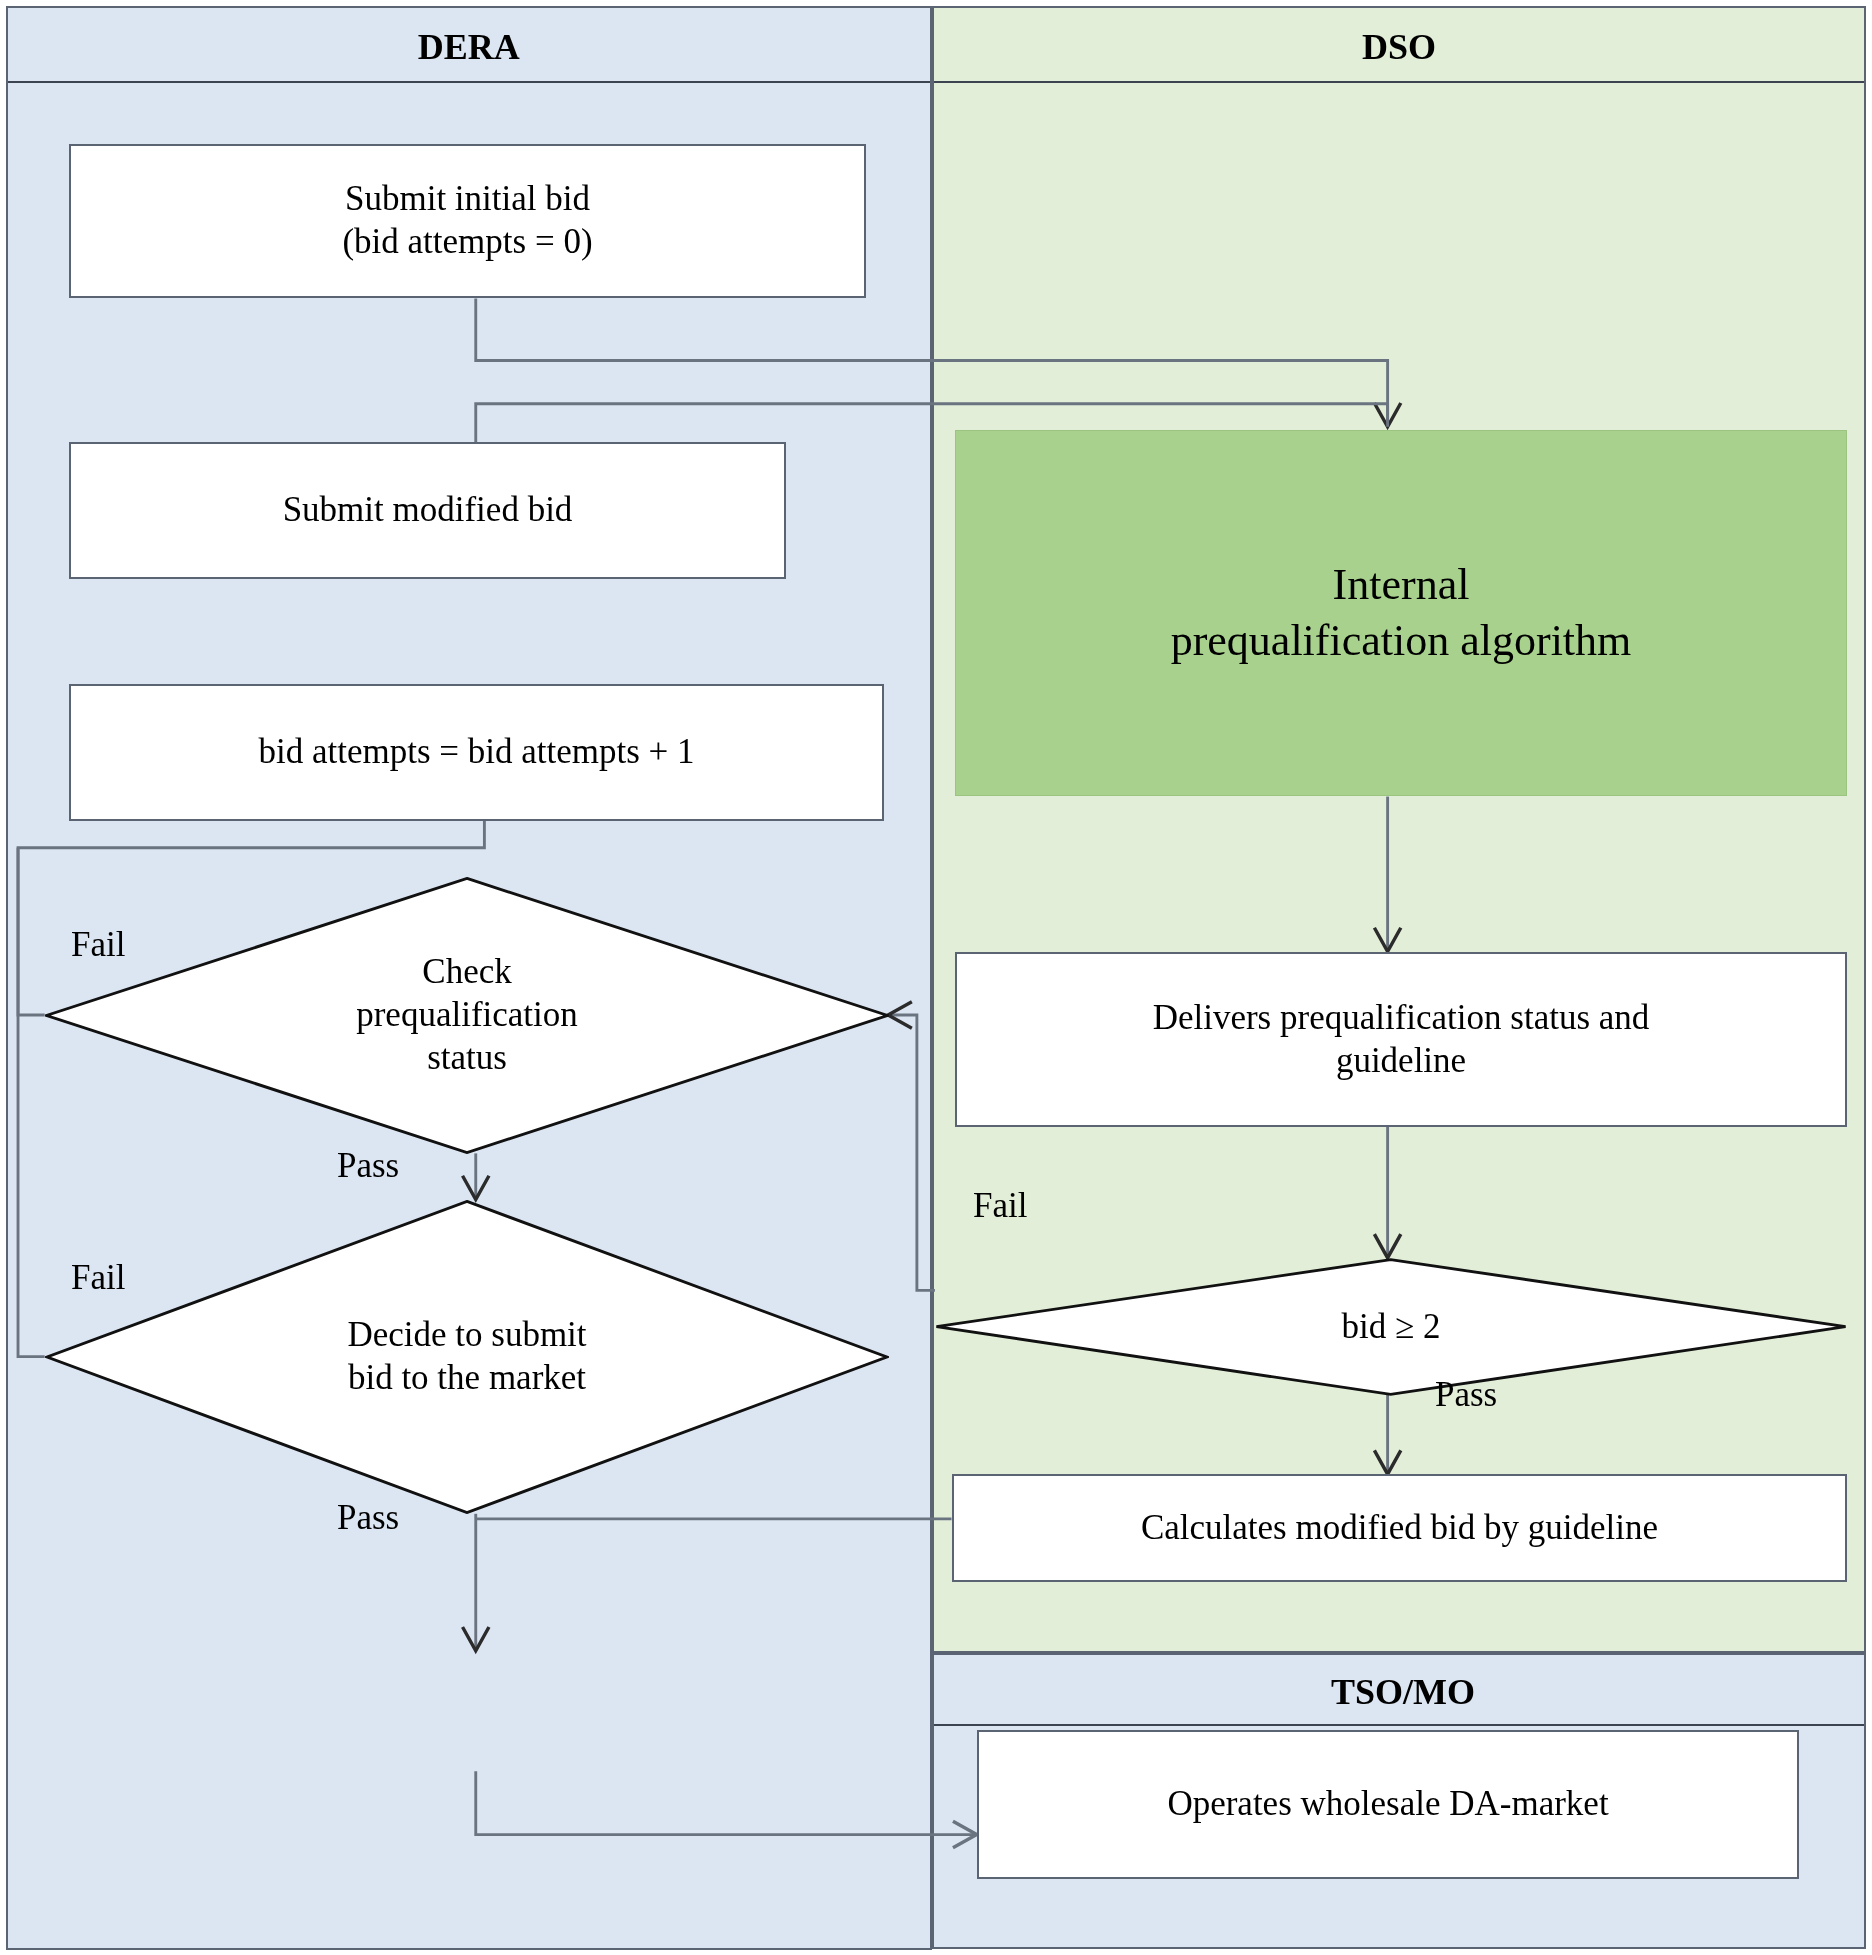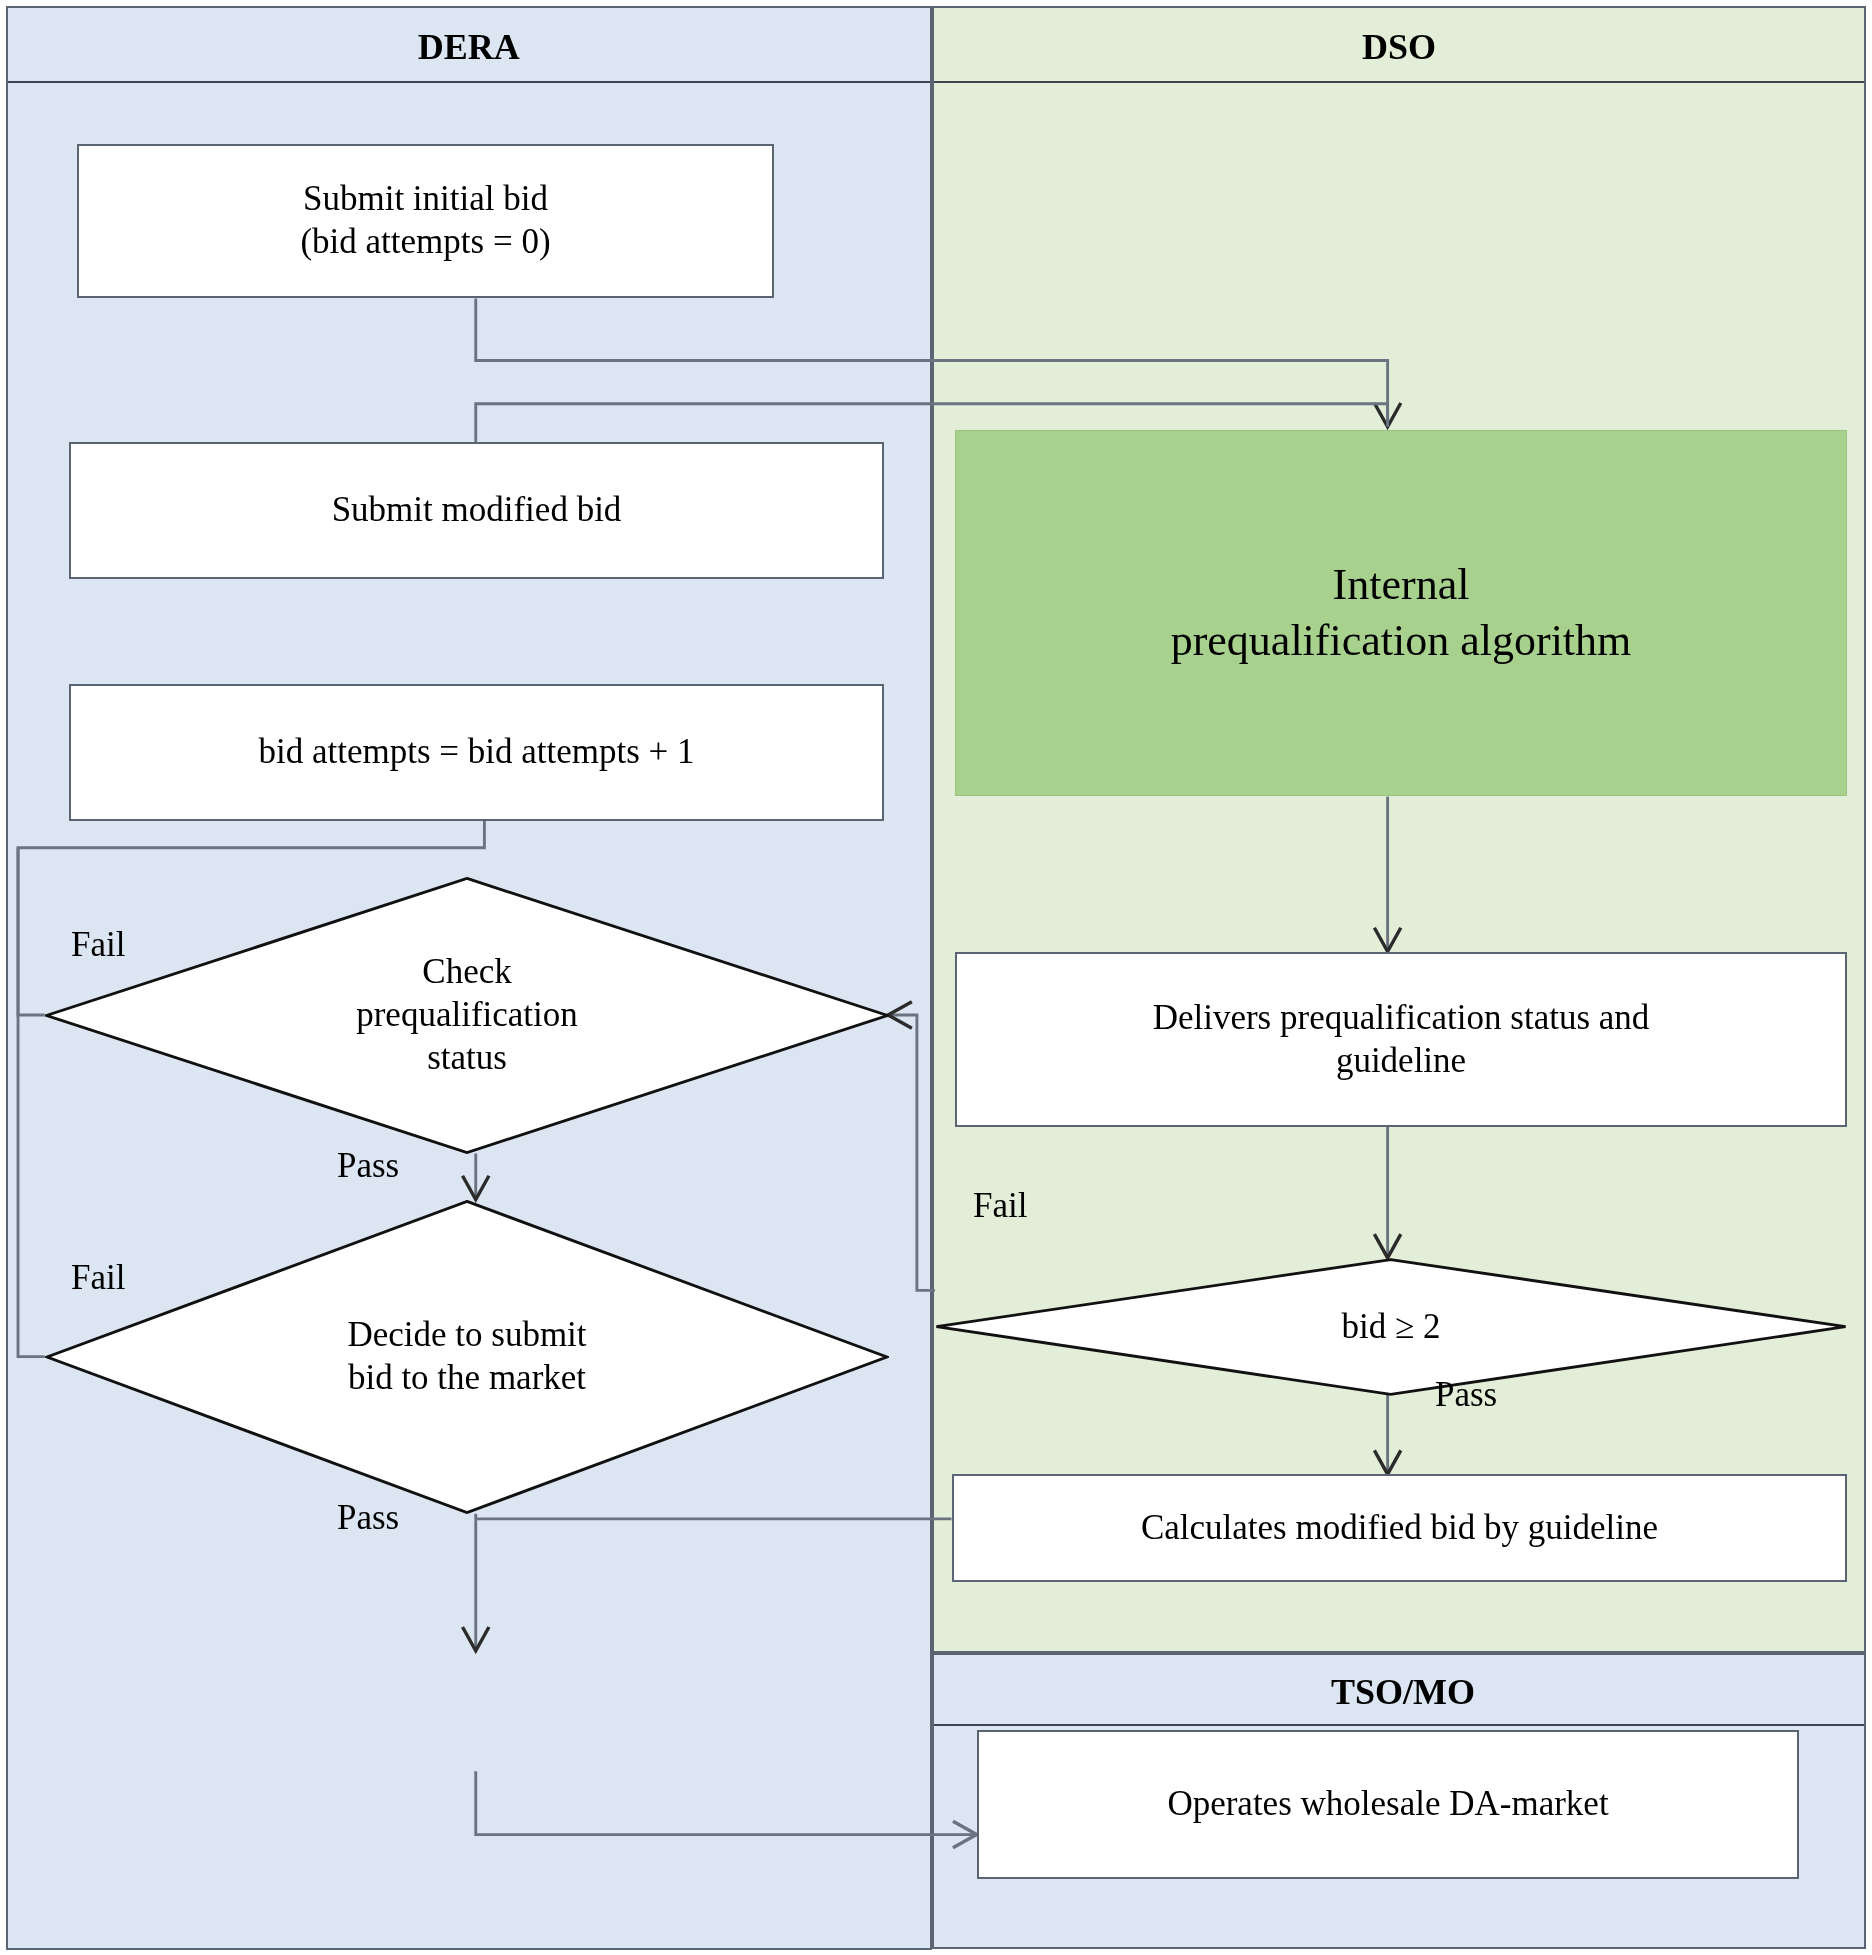--- a/index.html
+++ b/index.html
@@ -171,28 +171,28 @@
       <path d="M 660 1600 L 660 1664" marker-end="url(#ah-dark)"></path>
 
       <path d="M 62 1882 L 25 1882 L 25 1176"></path>
 
       <path d="M 660 2100 L 660 2290" marker-end="url(#ah-dark)"></path>
 
       <path d="M 660 2457 L 660 2545 L 1355 2545" marker-end="url(#ah-grey)"></path>
     </g>
   </svg>
 
-  <div class="node" style="left:77px; top:144px; width:697px; height:154px;">
+  <div class="node" style="left:69px; top:144px; width:797px; height:154px;">
     <div>
       <div>Submit initial bid</div>
       <div>(bid attempts = 0)</div>
     </div>
   </div>
 
-  <div class="node" style="left:69px; top:442px; width:815px; height:137px;">
+  <div class="node" style="left:69px; top:442px; width:717px; height:137px;">
     <div>Submit modified bid</div>
   </div>
 
   <div class="node" style="left:69px; top:684px; width:815px; height:137px;">
     <div>bid attempts = bid attempts + 1</div>
   </div>
 
   <div class="diamond-wrap" style="left:45px; top:877px; width:844px; height:277px;">
     <svg width="844" height="277" viewBox="0 0 1170 384" xmlns="http://www.w3.org/2000/svg">
       <polygon points="585,2 1168,192 585,382 2,192" fill="#ffffff" stroke="#111111" stroke-width="4"></polygon>

